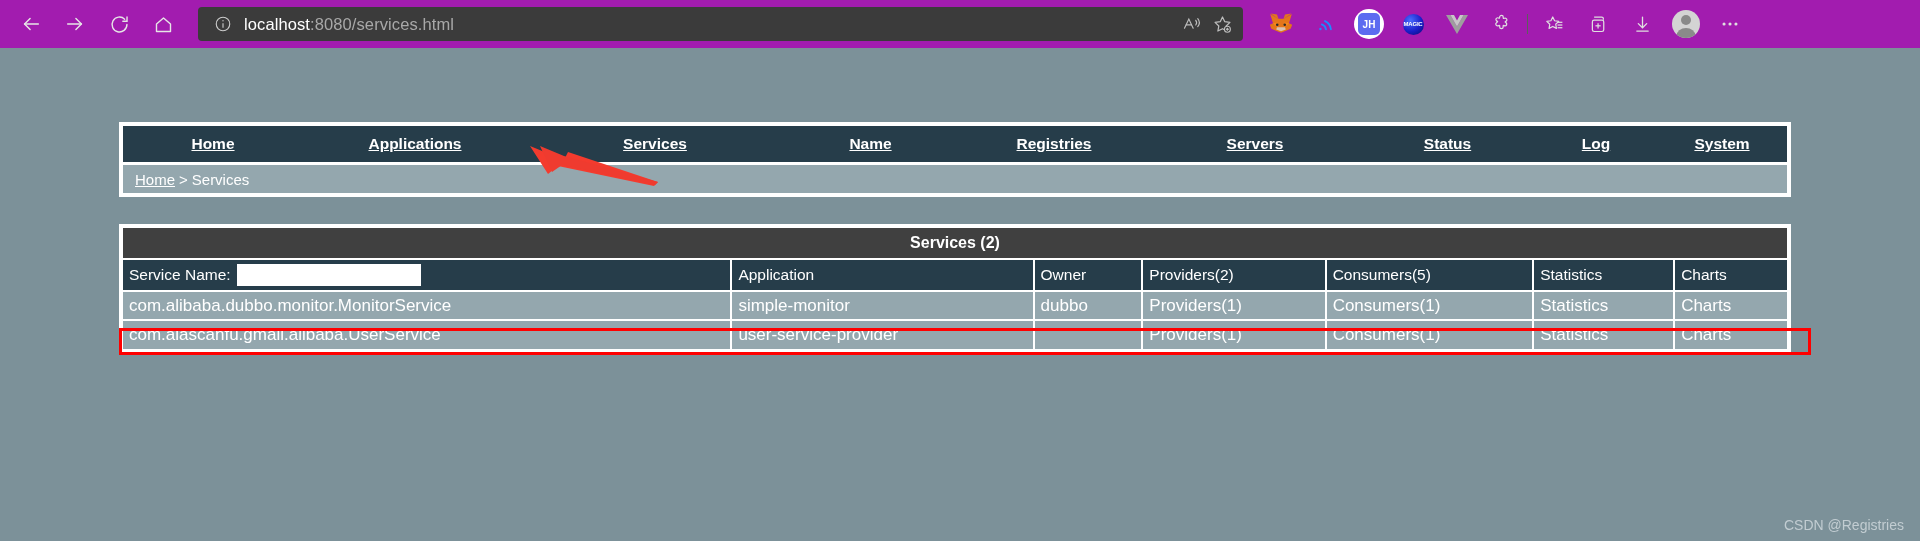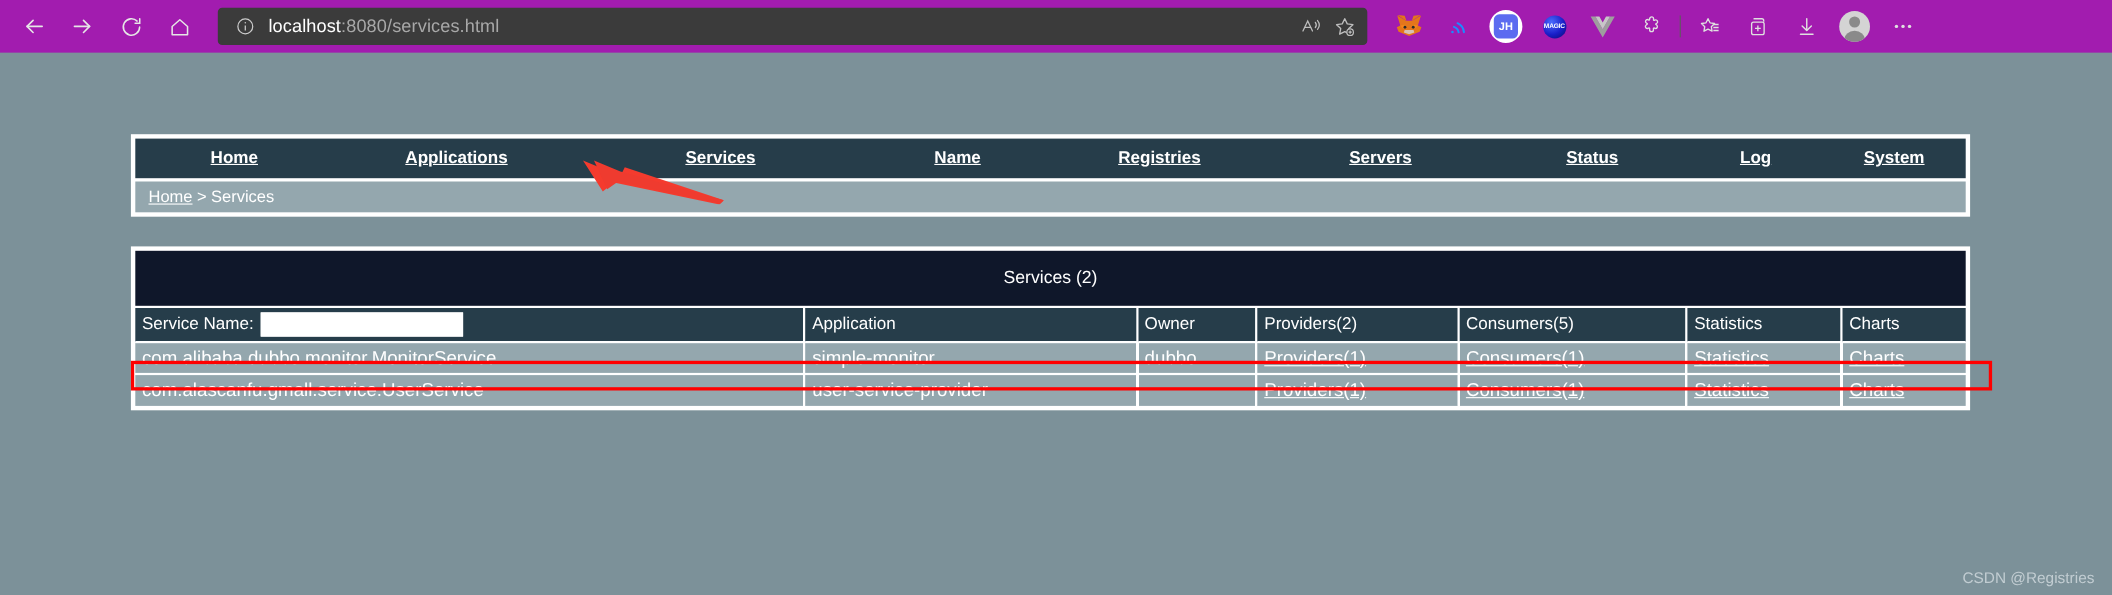--- a/index.html
+++ b/index.html
@@ -144,25 +144,25 @@
   }
   .crumb-link {
     color: #ffffff;
     font-size: 15px;
     text-decoration: underline;
   }
   .crumb-sep { color: #ffffff; font-size: 15px; padding: 0 4px; }
   .crumb-cur { color: #ffffff; font-size: 15px; }
 
   .table-title {
-    background: #0f172a;
-    height: 50px;
+    background: #404040;
+    height: 30px;
     color: #ffffff;
     font-size: 16px;
-    font-weight: normal;
+    font-weight: bold;
     display: flex;
     align-items: center;
     justify-content: center;
   }
 
   table.svc {
     width: 100%;
     border-collapse: collapse;
     table-layout: fixed;
     margin-top: 2px;
@@ -187,21 +187,21 @@
     padding: 3px 6px;
     height: 29px;
     border-right: 2px solid #ffffff;
     border-bottom: 2px solid #ffffff;
     vertical-align: middle;
     white-space: nowrap;
     overflow: hidden;
   }
   table.svc td:last-child { border-right: none; }
   table.svc tr:last-child td { border-bottom: none; }
-  td a, th a { color: #ffffff; text-decoration: underline; }
+  td a, th a { color: #ffffff; }
 
   .svc-name-head {
     display: flex; align-items: center; gap: 6px;
   }
   .svc-input {
     width: 184px; height: 22px;
     background: #ffffff;
     border: 1px solid #ffffff;
     outline: none;
     font-size: 14px;
@@ -424,21 +424,21 @@
         <tr>
           <td>com.alibaba.dubbo.monitor.MonitorService</td>
           <td>simple-monitor</td>
           <td>dubbo</td>
           <td><a>Providers(1)</a></td>
           <td><a>Consumers(1)</a></td>
           <td><a>Statistics</a></td>
           <td><a>Charts</a></td>
         </tr>
         <tr>
-          <td>com.alascanfu.gmall.service.UserService</td>
+          <td>com.alascanfu.gmall.alibaba.UserService</td>
           <td>user-service-provider</td>
           <td></td>
           <td><a>Providers(1)</a></td>
           <td><a>Consumers(1)</a></td>
           <td><a>Statistics</a></td>
           <td><a>Charts</a></td>
         </tr>
       </tbody>
     </table>
   </div>

